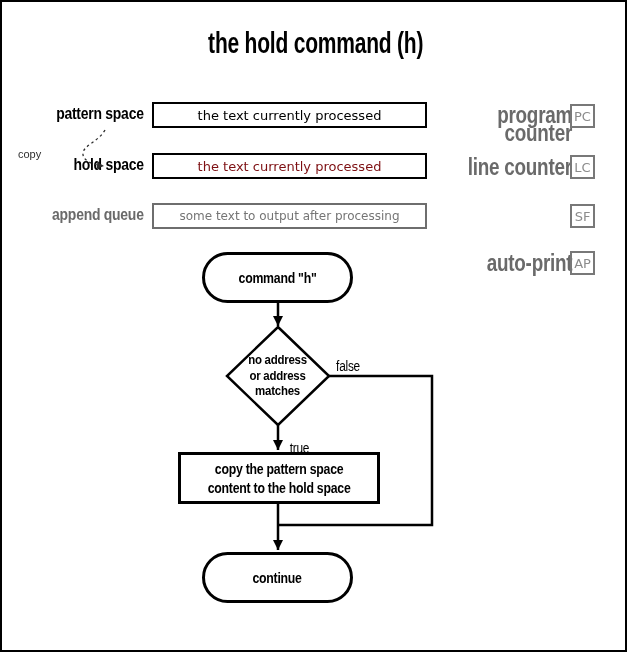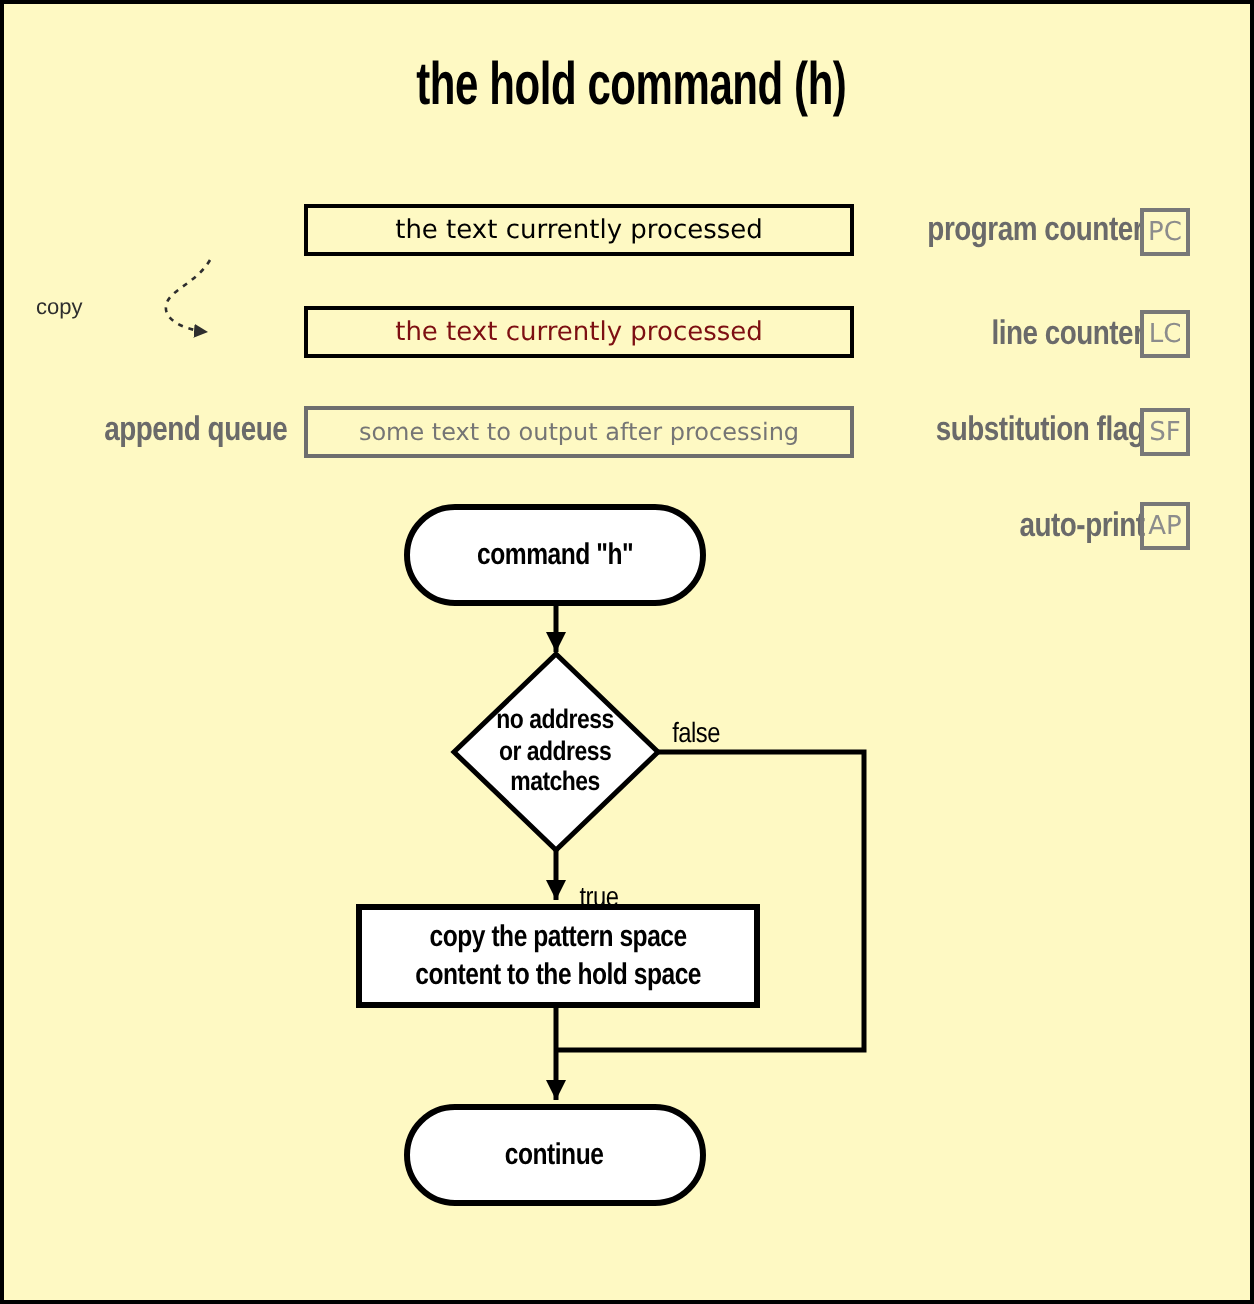--- a/index.html
+++ b/index.html
@@ -1,19 +1,19 @@
 <!DOCTYPE html>
 <html><head>
 <meta charset="utf-8">
 <style>
   html, body { margin: 0; padding: 0; background: #e8e8e8; }
   .canvas {
     position: relative;
     width: 627px; height: 652px;
-    background: #fef9c3;
+    background: #ffffff;
     border: 2px solid #000;
     box-sizing: border-box;
     overflow: hidden;
     font-family: "Liberation Sans", sans-serif;
   }
   .cond {
     display: inline-block;
     transform: scaleX(0.82);
     transform-origin: 50% 50%;
     letter-spacing: -0.3px;
@@ -42,21 +42,21 @@
   .maroon { color: #7d0f12; }
 
   .copy-label {
     position: absolute; left: 16px; top: 146px;
     font-size: 11px; color: #2e2e2e;
   }
 
   
   .rlab {
     position: absolute; left: 420px; width: 150px; text-align: right;
-    font-weight: bold; font-size: 17px; line-height: 18px; color: #6a6a6a;
+    font-weight: bold; font-size: 23px; line-height: 18px; color: #6a6a6a;
   }
   .rlab .cond { transform-origin: 100% 50%; }
   .abbr {
     position: absolute; left: 568px; width: 25px; height: 24px;
     border: 2px solid #787878; box-sizing: border-box;
     display: flex; align-items: center; justify-content: center;
     font-family: "DejaVu Sans", sans-serif; font-size: 13px; color: #8c8c8c;
   }
 
   
@@ -85,24 +85,30 @@
 </style>
 </head>
 <body>
 
 <div class="canvas">
 
   <div class="title">
     <span class="cond">the hold command (h)</span>
   </div>
 
+  <div class="lab" style="top:103px">
+    <span class="cond">pattern space</span>
+  </div>
   <div class="vbox" style="top:100px">
     <span>the text currently processed</span>
   </div>
 
+  <div class="lab" style="top:154px">
+    <span class="cond">hold space</span>
+  </div>
   <div class="vbox" style="top:151px">
     <span class="maroon">the text currently processed</span>
   </div>
 
   <div class="lab gray" style="top:204px">
     <span class="cond">append queue</span>
   </div>
   <div class="vbox graybox" style="top:201px">
     <span>some text to output after processing</span>
   </div>
@@ -112,23 +118,20 @@
   <div class="rlab" style="top:104px">
     <span class="cond">program counter</span>
   </div>
   <div class="abbr" style="top:102px">PC</div>
 
   <div class="rlab" style="top:156px">
     <span class="cond">line counter</span>
   </div>
   <div class="abbr" style="top:153px">LC</div>
 
-  <div class="rlab" style="top:204px">
-    <span class="cond">substitution flag</span>
-  </div>
   <div class="abbr" style="top:202px">SF</div>
 
   <div class="rlab" style="top:252px">
     <span class="cond">auto-print</span>
   </div>
   <div class="abbr" style="top:249px">AP</div>
 
   <svg class="flow-svg" width="627" height="652" viewBox="0 0 627 652">
     <defs>
       <marker id="arr" markerUnits="userSpaceOnUse" markerWidth="12" markerHeight="12" refX="10" refY="5" orient="auto">

